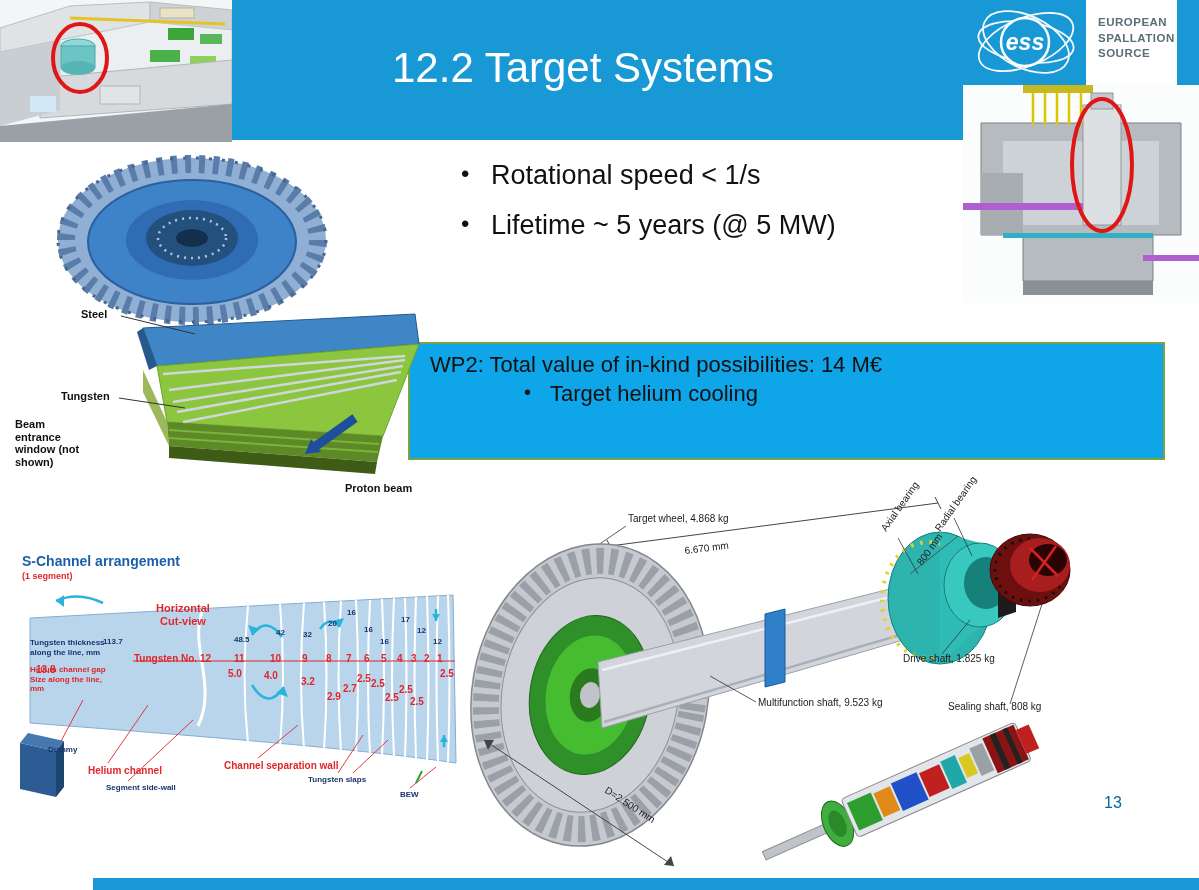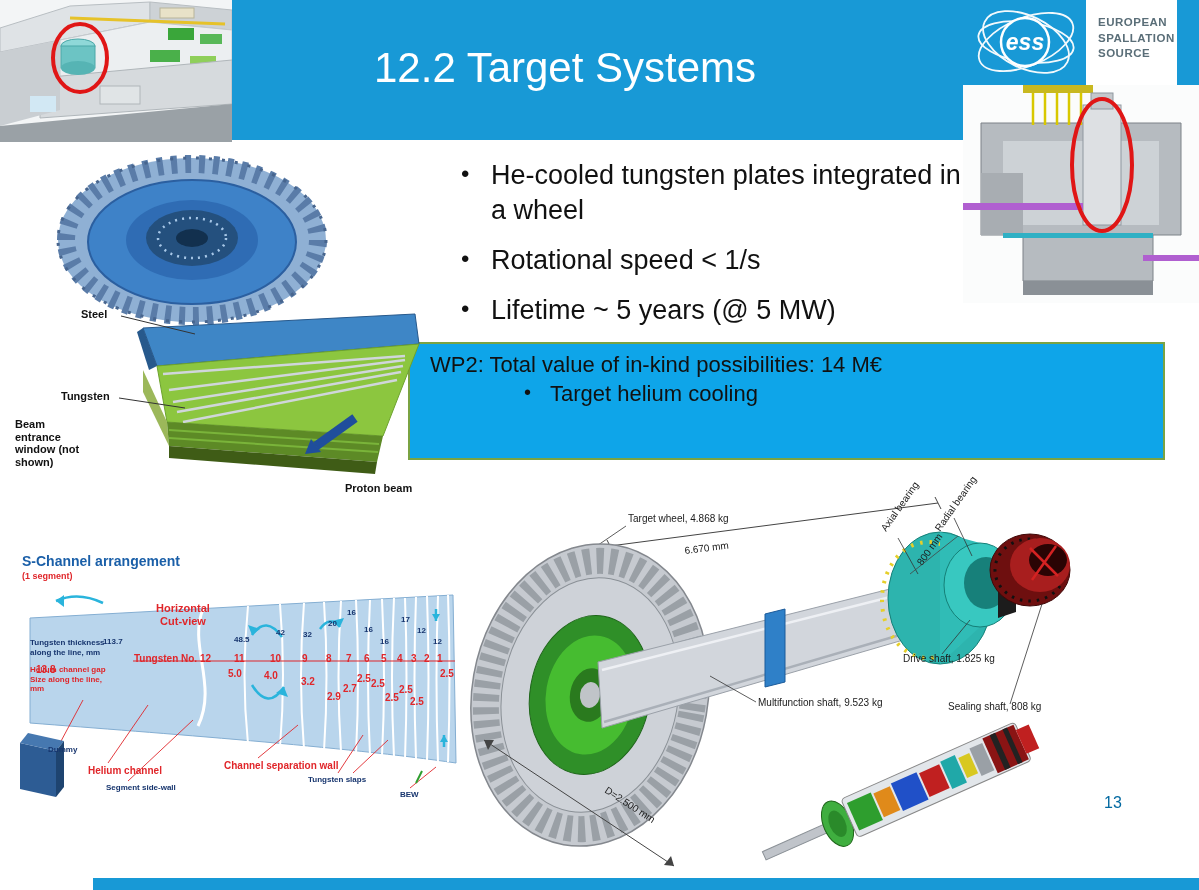--- a/index.html
+++ b/index.html
@@ -25,21 +25,21 @@
   .num-b{position:absolute;font-size:8px;font-weight:bold;color:#17356e;white-space:nowrap}
   .num-r{position:absolute;font-size:10px;font-weight:bold;color:#e0262a;white-space:nowrap}
   .page-num{font-size:16px;color:#0369a1}
   svg text{font-family:"Liberation Sans",sans-serif}
   .shaft-lbl{font-size:10px;fill:#1a1a1a}
 </style>
 </head>
 <body>
 
 <div class="abs hdr" style="left:0;top:0;width:1199px;height:140px"></div>
-<div class="abs slide-title" style="left:374px;top:44px">12.2 Target Systems</div>
+<div class="abs slide-title" style="left:392px;top:44px">12.2 Target Systems</div>
 
 <div class="abs" style="left:0;top:0;width:232px;height:142px">
   <svg width="232" height="142" viewBox="0 0 232 142">
     <rect width="232" height="142" fill="#f3f5f6"></rect>
     <polygon points="0,28 70,6 150,2 150,22 60,40 0,52" fill="#dfe3e6" stroke="#b8bec2"></polygon>
     <polygon points="150,2 232,10 232,30 150,22" fill="#cdd2d6" stroke="#b8bec2"></polygon>
     <polygon points="60,40 150,22 232,30 232,96 60,110" fill="#eceff1" stroke="#c4c9cd"></polygon>
     <line x1="70" y1="18" x2="225" y2="24" stroke="#e6c229" stroke-width="3"></line>
     <rect x="160" y="8" width="34" height="10" fill="#e8e2c8" stroke="#b8b49a"></rect>
     <rect x="168" y="28" width="26" height="12" fill="#3aa63a"></rect>
@@ -108,21 +108,20 @@
     <ellipse cx="140" cy="90" rx="134" ry="82" fill="none" stroke="#47658e" stroke-width="3" stroke-dasharray="3 10"></ellipse>
     <ellipse cx="140" cy="92" rx="104" ry="62" fill="#3e82c8" stroke="#2b5fa0" stroke-width="2"></ellipse>
     <ellipse cx="140" cy="90" rx="66" ry="40" fill="#2f6cb4"></ellipse>
     <ellipse cx="140" cy="88" rx="46" ry="28" fill="#24507e"></ellipse>
     <ellipse cx="140" cy="88" rx="34" ry="20" fill="none" stroke="#a8c8e8" stroke-width="2.5" stroke-dasharray="2 5"></ellipse>
     <ellipse cx="140" cy="88" rx="16" ry="9" fill="#12304e"></ellipse>
   </svg>
 </div>
 
 <div class="abs bullets" style="left:455px;top:158px">
-  <div class="bullet">He-cooled tungsten plates integrated in a wheel</div>
   <div class="bullet">Rotational speed &lt; 1/s</div>
   <div class="bullet">Lifetime ~ 5 years (@ 5 MW)</div>
 </div>
 
 <div class="abs wp2" style="left:408px;top:342px;width:757px;height:118px">
   <div class="wp2-title">WP2: Total value of in-kind possibilities: 14 M€</div>
   <div class="wp2-item">Target helium cooling</div>
 </div>
 
 <div class="abs" style="left:15px;top:300px;width:410px;height:210px">

